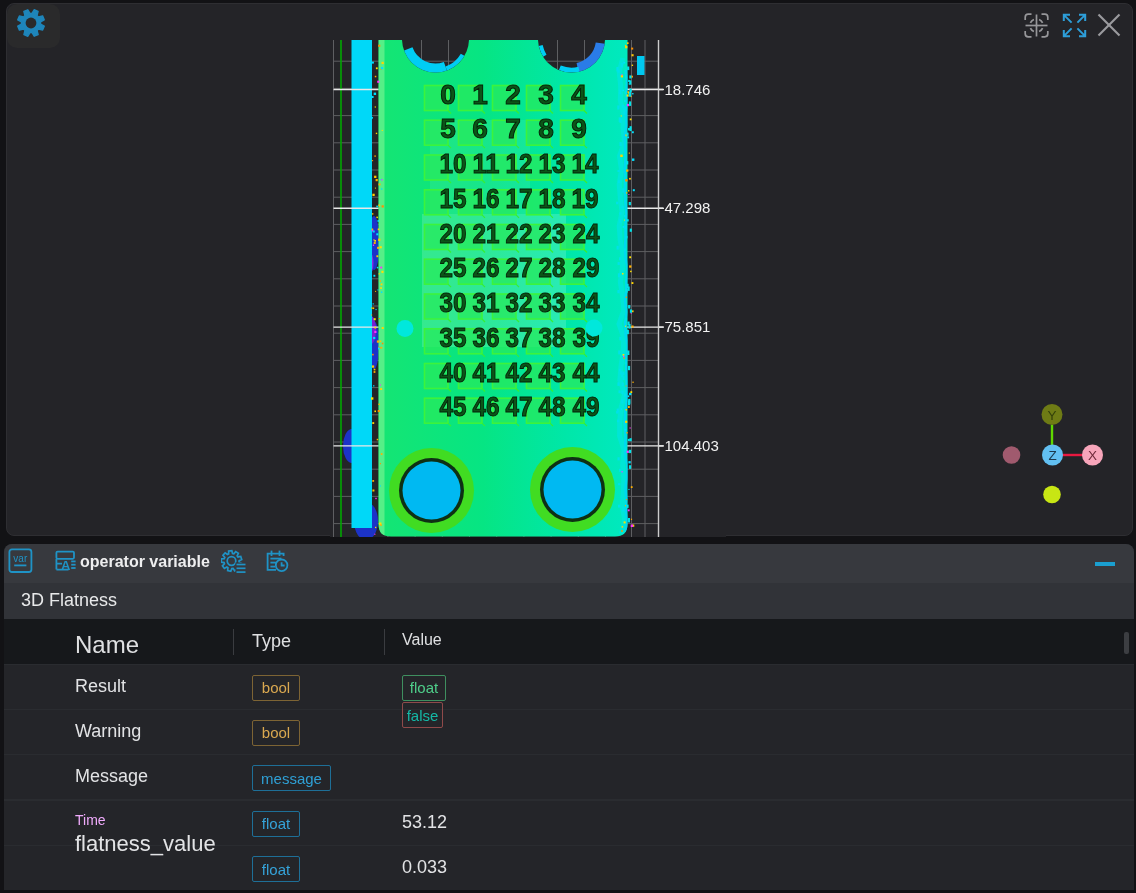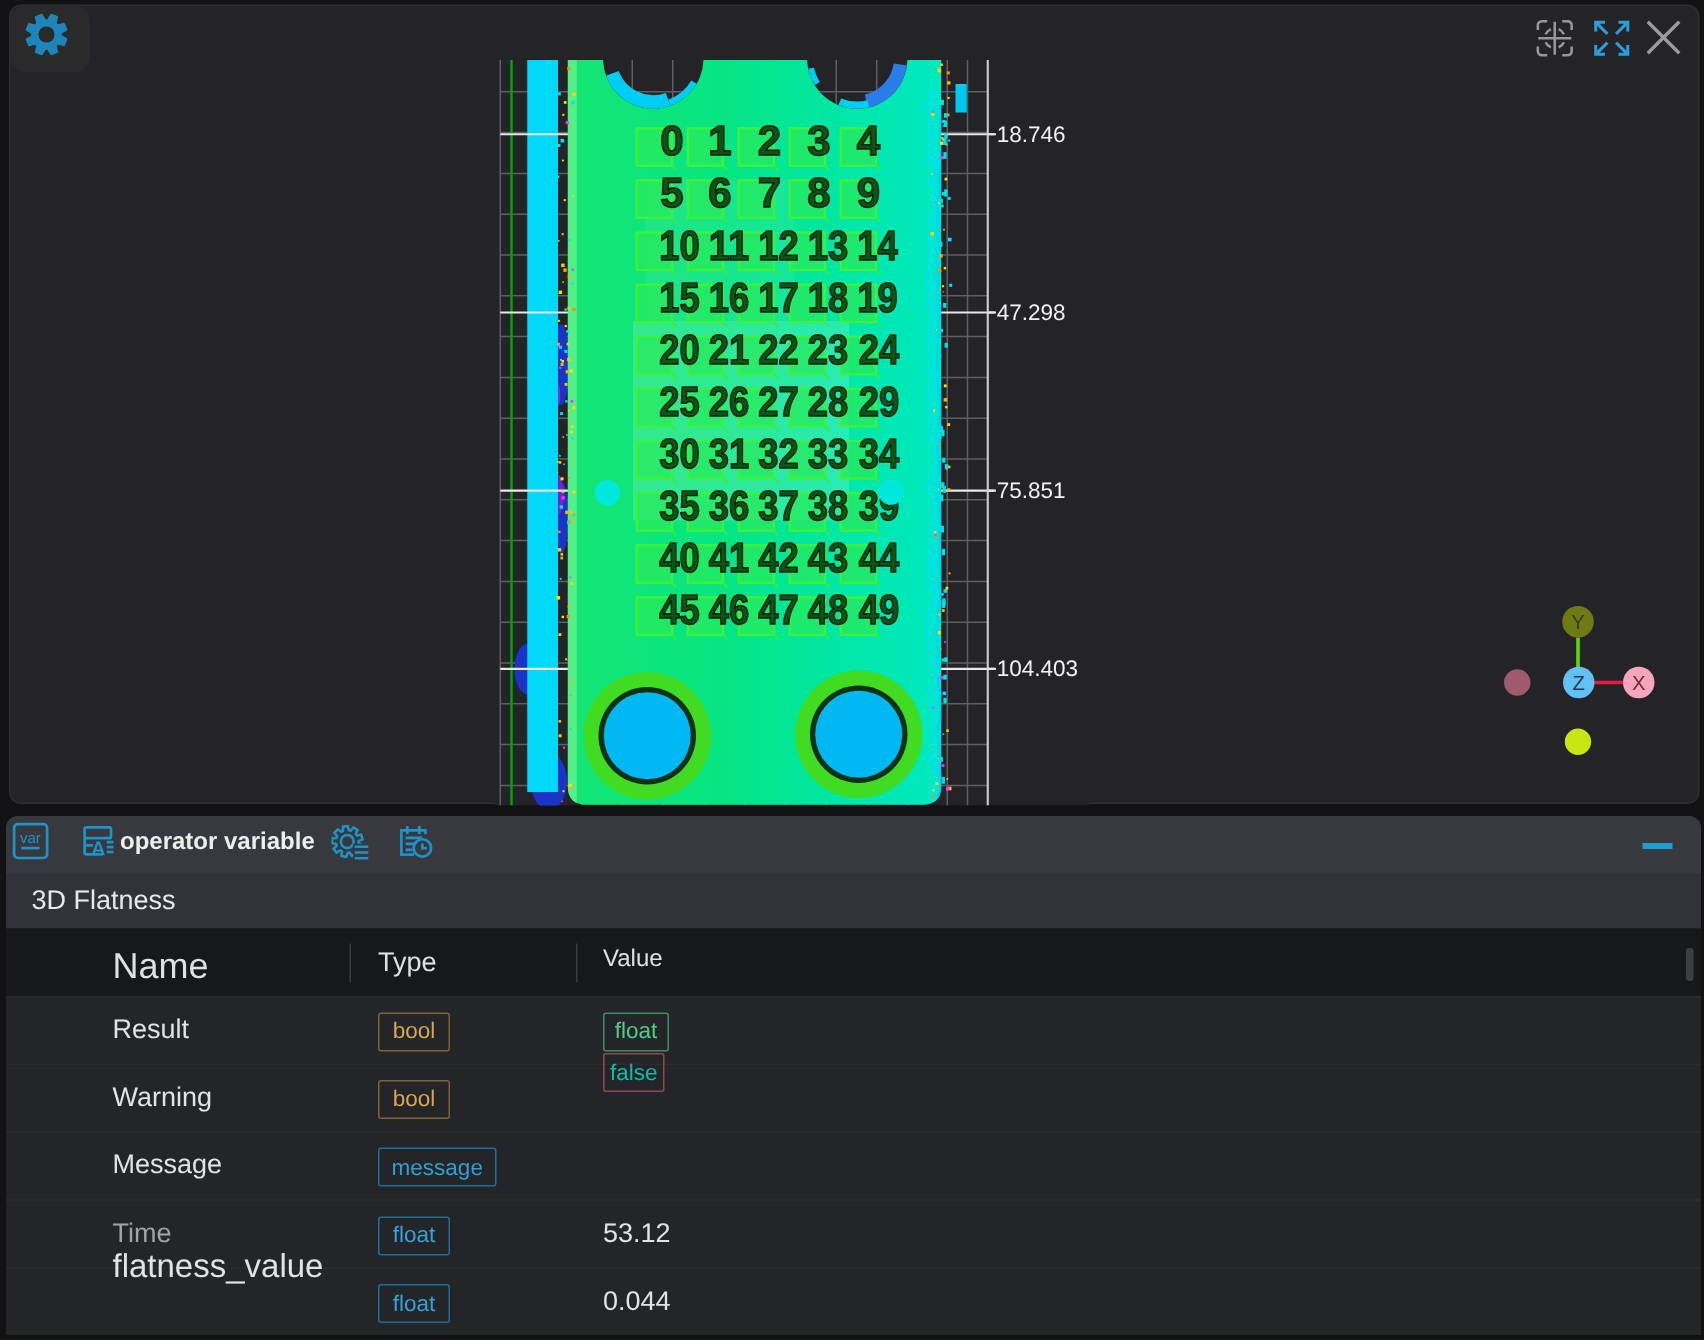--- a/index.html
+++ b/index.html
@@ -636,19 +636,19 @@
     <div style="position:absolute;left:252px;top:674.5px;width:48px;height:26px;border:1px solid #7d6434;border-radius:2px;color:#d9a850;font-size:15px;display:flex;align-items:center;justify-content:center">bool</div>
     <div style="position:absolute;left:402px;top:674.5px;width:44px;height:26px;border:1px solid #3f8f5f;border-radius:2px;color:#4fce8a;font-size:15px;display:flex;align-items:center;justify-content:center">float</div>
     <div style="position:absolute;left:4px;top:709.9px;width:1130px;height:44px;background:#242529"></div>
     <div style="position:absolute;left:75px;top:720.9px;color:#e2e3e5;font-size:18px">Warning</div>
     <div style="position:absolute;left:252px;top:719.9px;width:48px;height:26px;border:1px solid #7d6434;border-radius:2px;color:#d9a850;font-size:15px;display:flex;align-items:center;justify-content:center">bool</div>
     <div style="position:absolute;left:402px;top:702px;width:41px;height:26px;border:1px solid #8f4a4a;border-radius:2px;color:#14b8a6;font-size:15px;display:flex;align-items:center;justify-content:center">false</div>
     <div style="position:absolute;left:4px;top:755.3px;width:1130px;height:44px;background:#242529"></div>
     <div style="position:absolute;left:75px;top:766.3px;color:#e2e3e5;font-size:18px">Message</div>
     <div style="position:absolute;left:252px;top:765.3px;width:79px;height:26px;border:1px solid #1e6f97;border-radius:2px;color:#2f9fd4;font-size:15px;display:flex;align-items:center;justify-content:center">message</div>
     <div style="position:absolute;left:4px;top:800.7px;width:1130px;height:44px;background:#242529"></div>
-    <div style="position:absolute;left:75px;top:811.7px;color:#a3a3a3;font-size:18px">Time</div>
+    <div style="position:absolute;left:75px;top:811.7px;color:#f0abfc;font-size:14px">Time</div>
     <div style="position:absolute;left:252px;top:810.6999999999999px;width:48px;height:26px;border:1px solid #1e6f97;border-radius:2px;color:#35a3d9;font-size:15px;display:flex;align-items:center;justify-content:center">float</div>
     <div style="position:absolute;left:402px;top:811.7px;color:#e2e3e5;font-size:18px">53.12</div>
     <div style="position:absolute;left:4px;top:846.1px;width:1130px;height:44px;background:#242529"></div>
     <div style="position:absolute;left:75px;top:831px;color:#e2e3e5;font-size:22px">flatness_value</div>
     <div style="position:absolute;left:252px;top:856.0999999999999px;width:48px;height:26px;border:1px solid #1e6f97;border-radius:2px;color:#35a3d9;font-size:15px;display:flex;align-items:center;justify-content:center">float</div>
-    <div style="position:absolute;left:402px;top:857.1px;color:#e2e3e5;font-size:18px">0.044</div>
+    <div style="position:absolute;left:402px;top:857.1px;color:#e2e3e5;font-size:18px">0.033</div>
   </div>
 </body></html>

